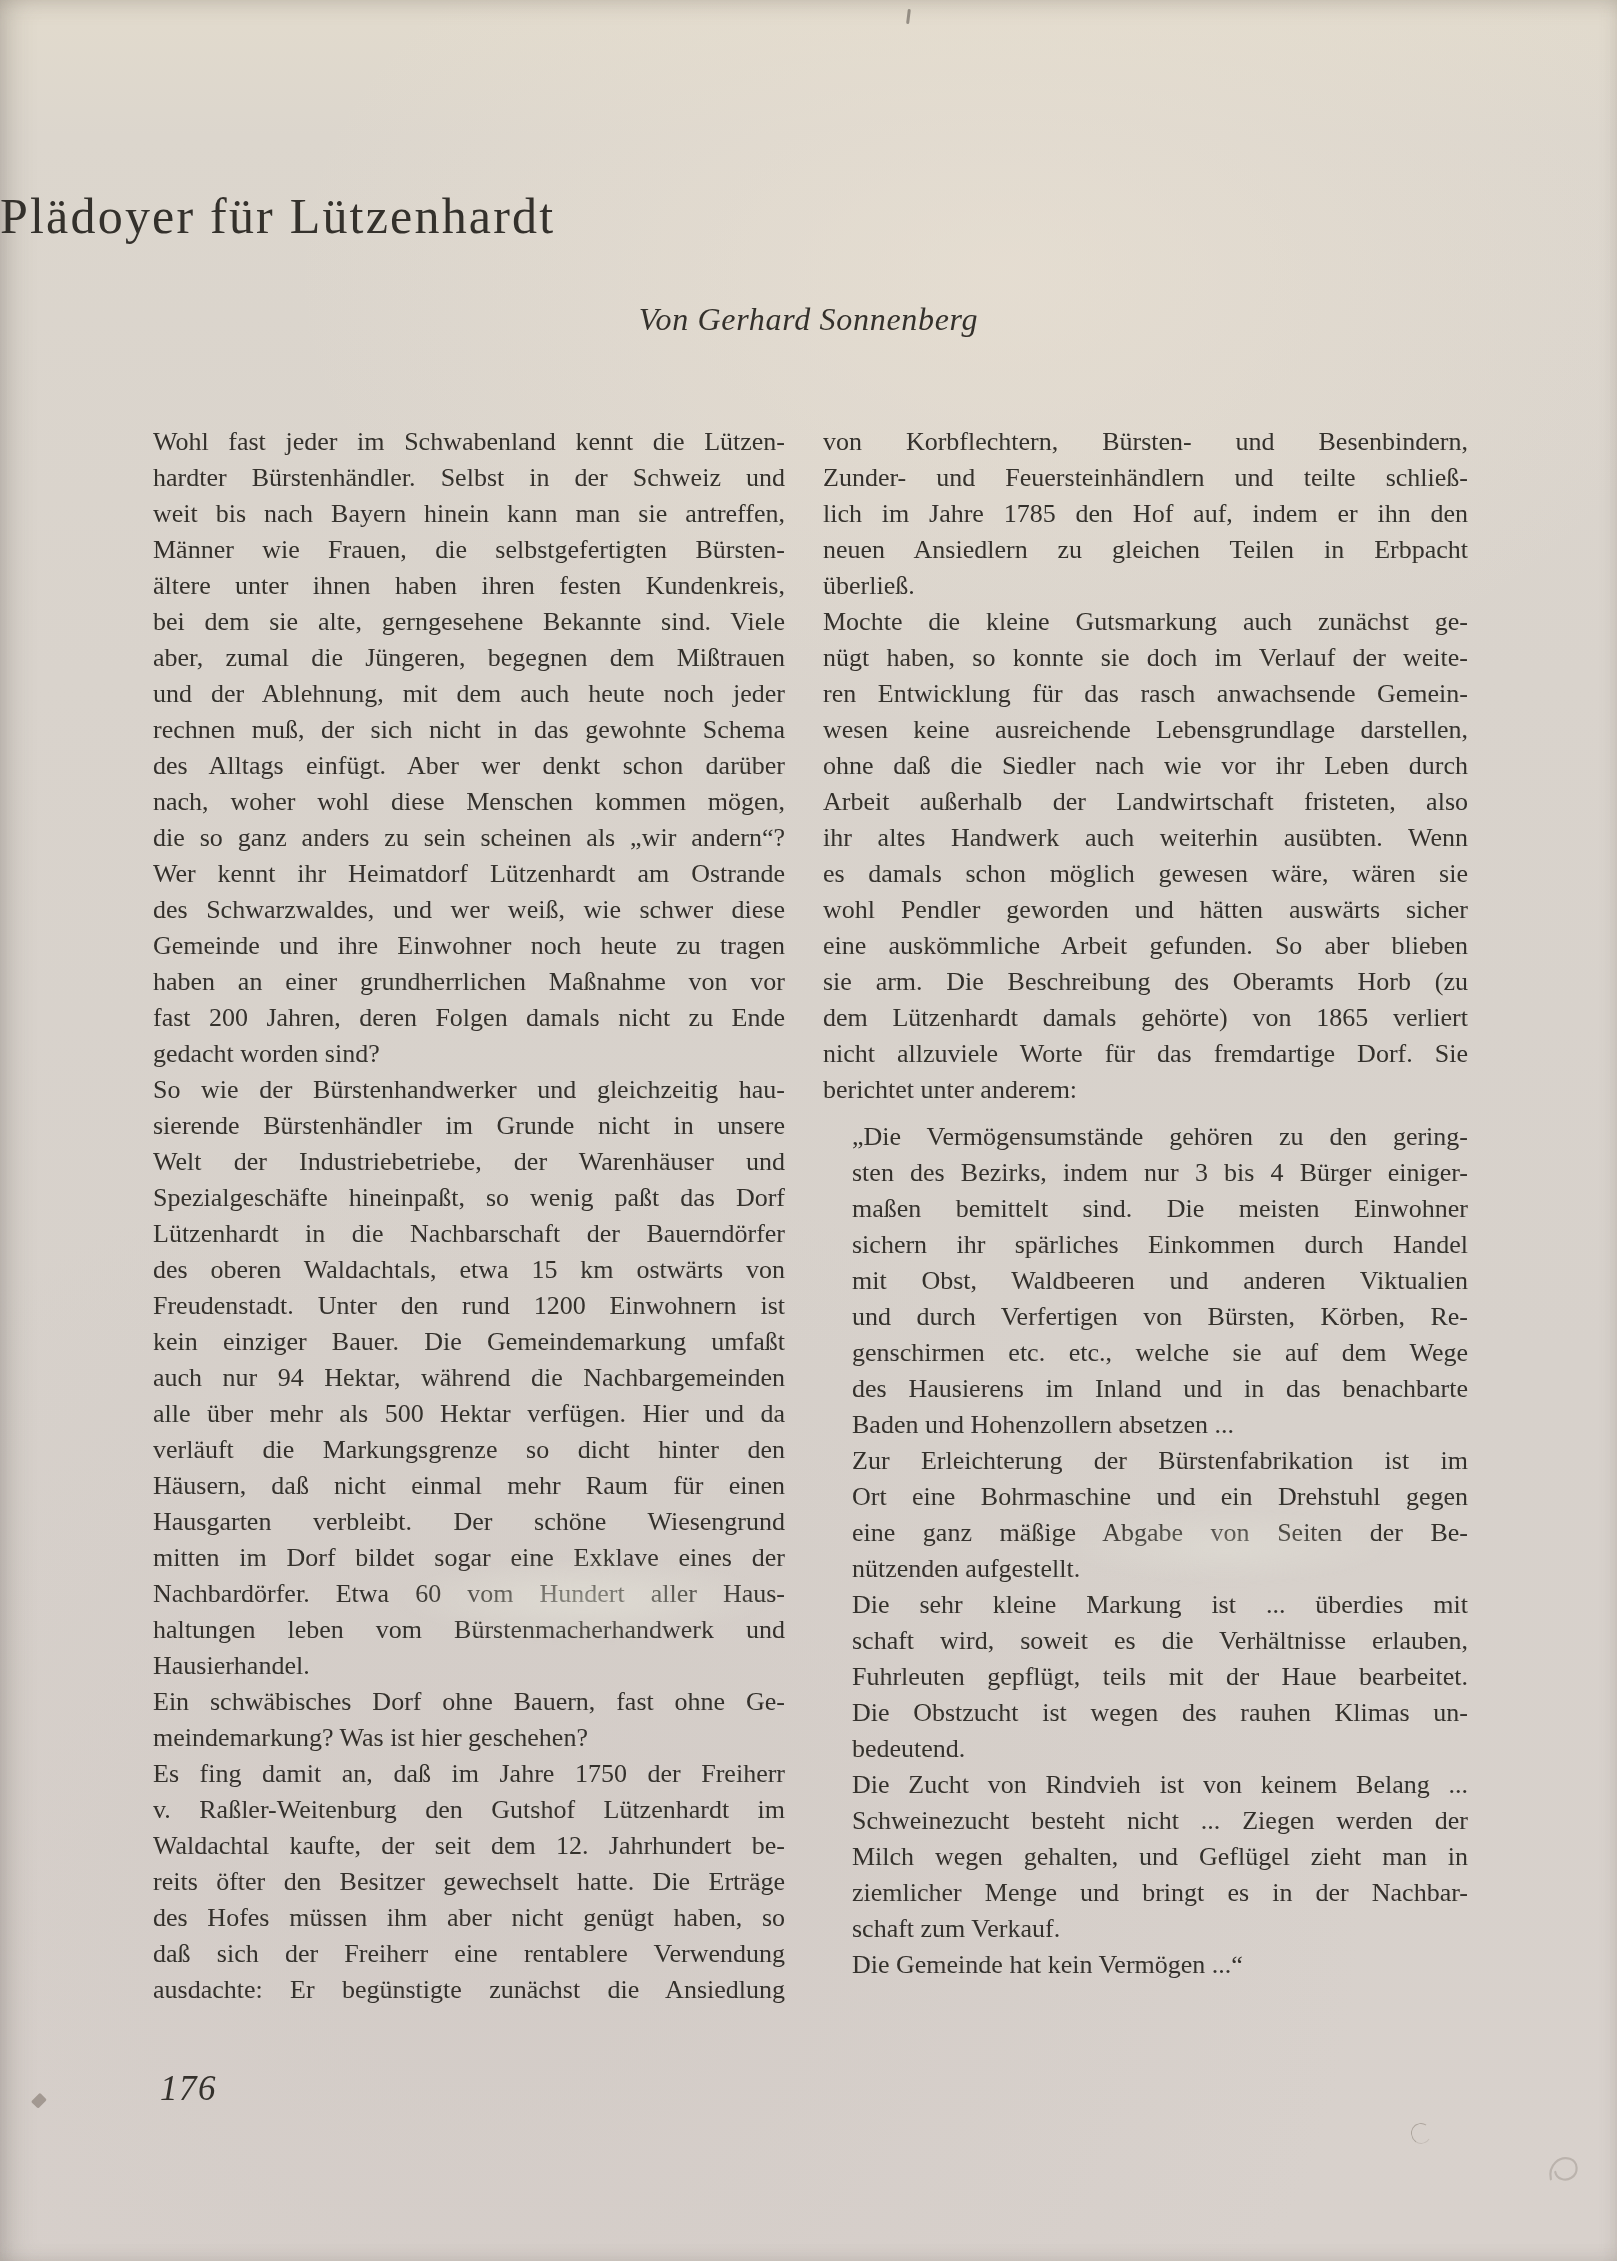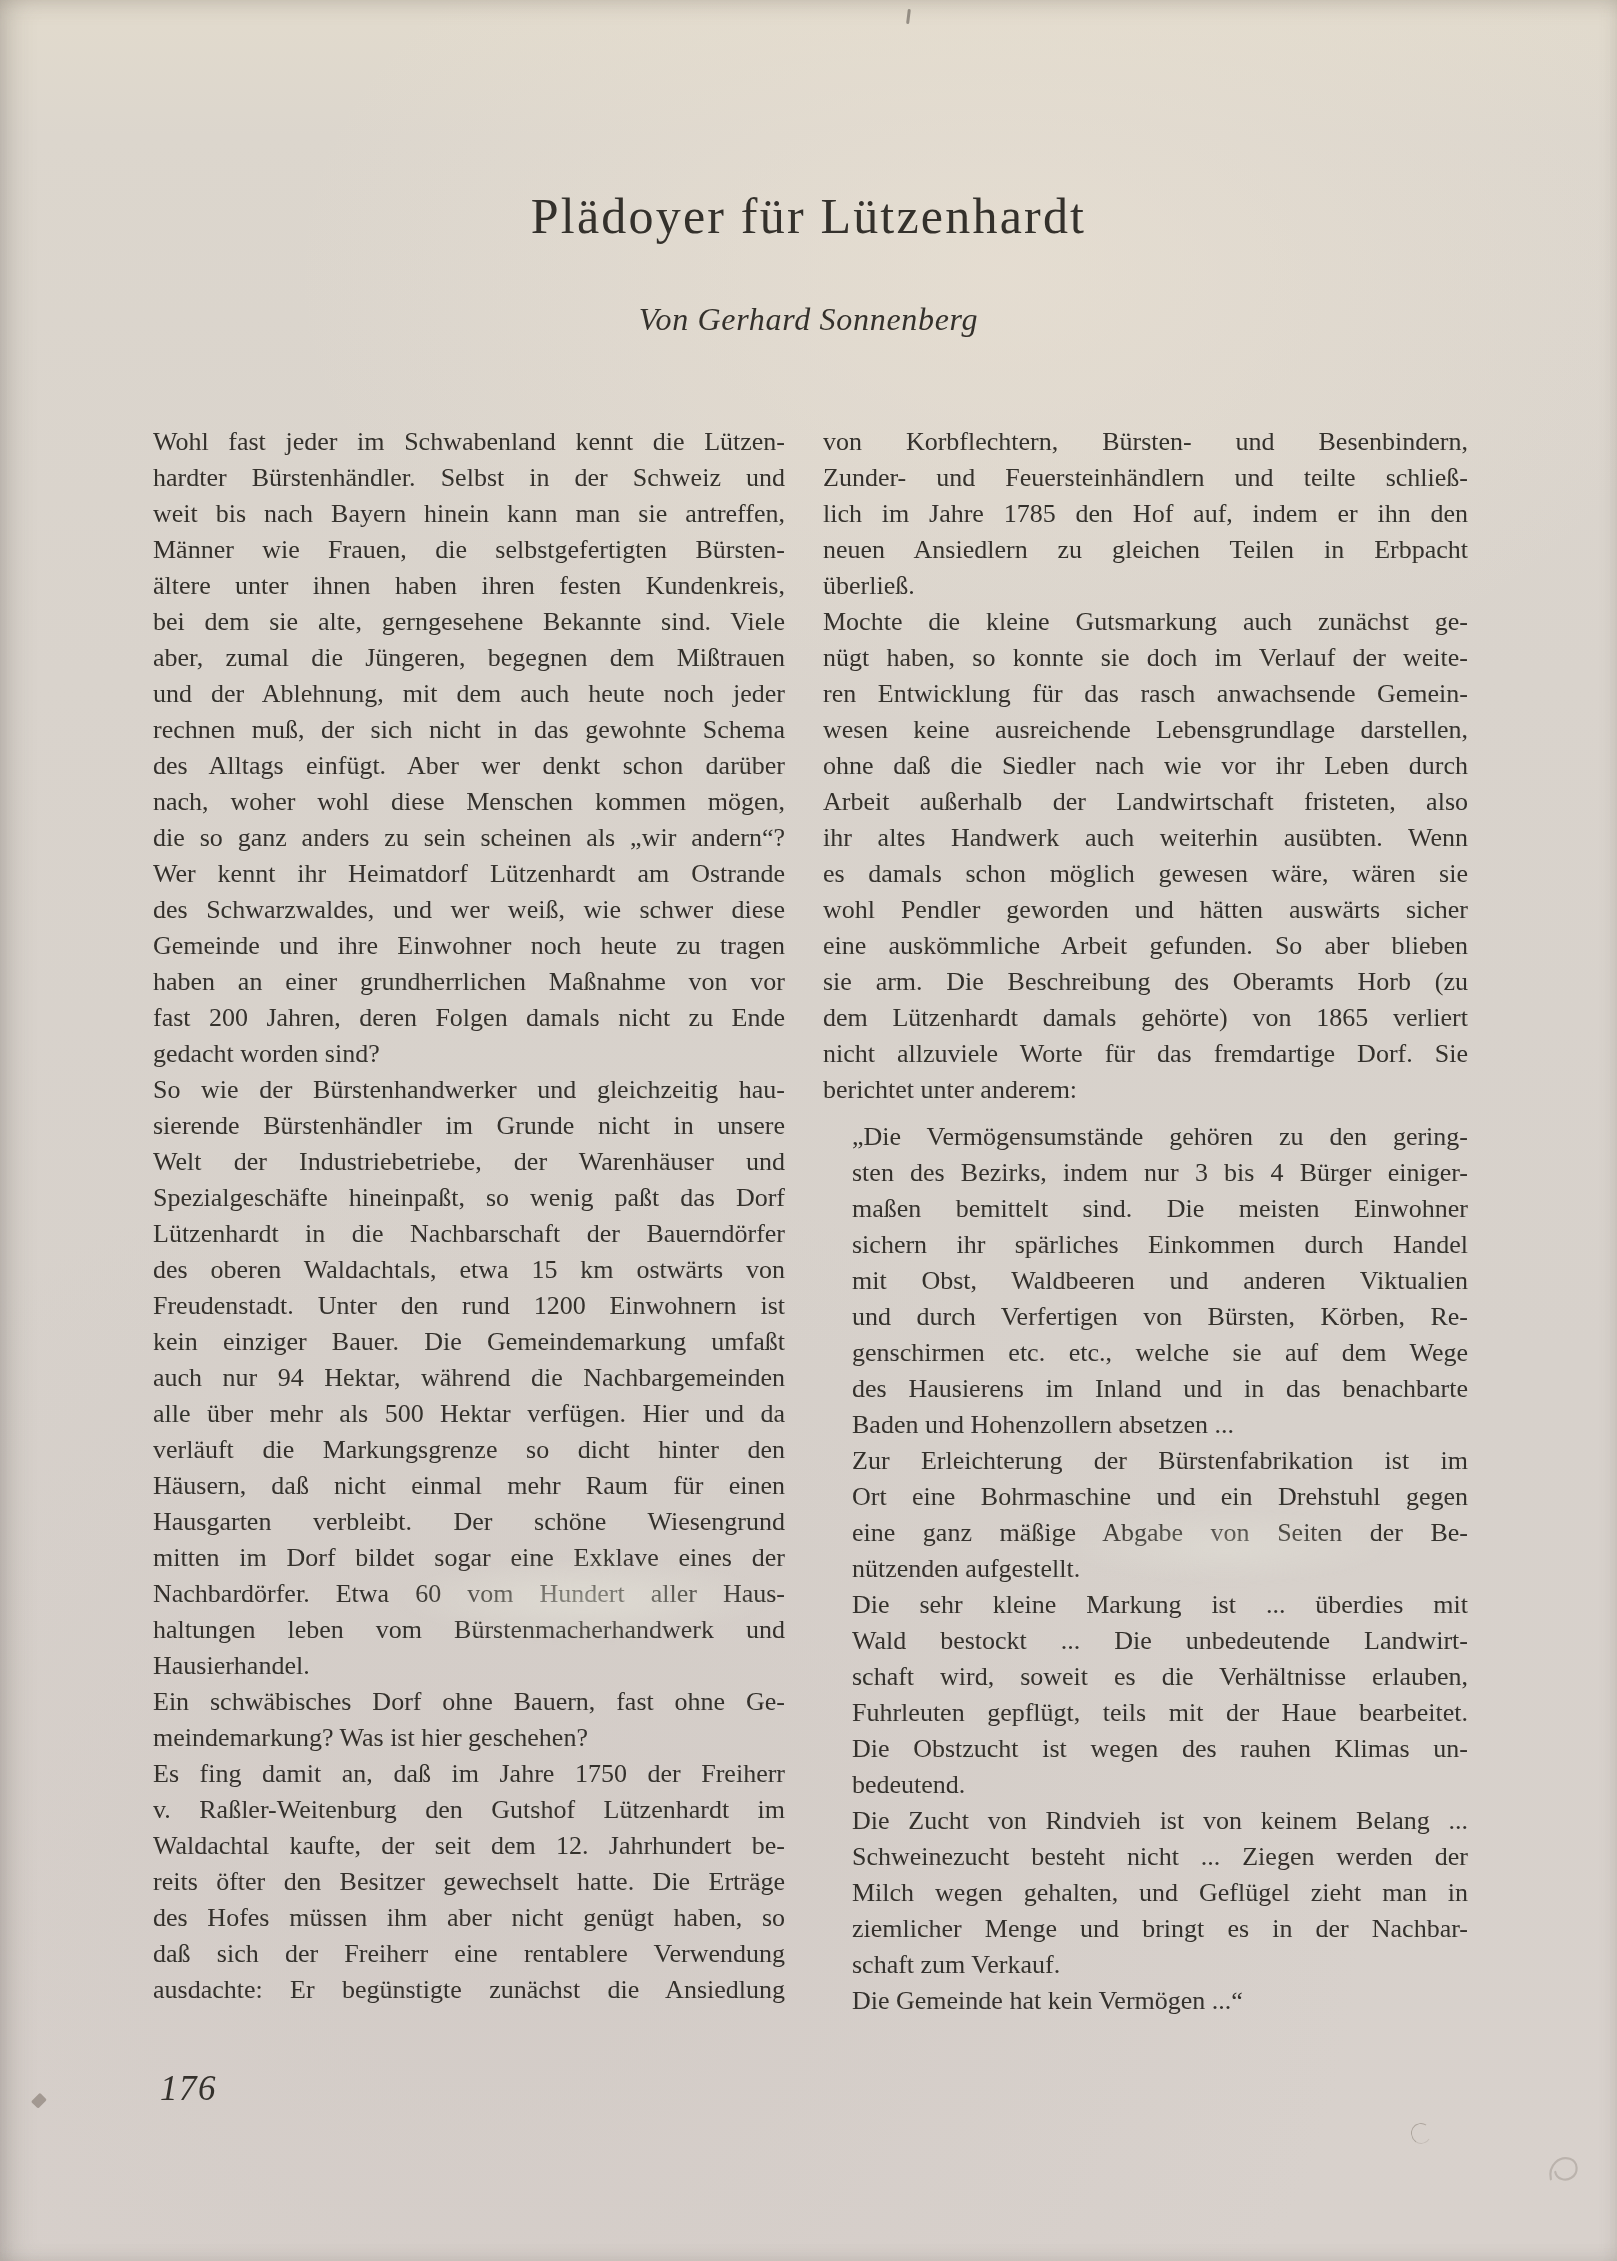--- a/index.html
+++ b/index.html
@@ -22,21 +22,20 @@
       inset 20.4px 0 29px -13px rgba(95,86,78,0.28),
       inset 0 13px 22px -10.2px rgba(120,110,100,0.22),
       inset -10.2px 0 19px -10.2px rgba(120,110,100,0.16),
       inset 0 -10.2px 19px -10.2px rgba(120,110,100,0.12);
   }
   .title {
     position: absolute;
     left: 0;
     top: 187px;
     width: 100%;
-    text-align: center;
     font-size: 50px;
     font-weight: normal;
     letter-spacing: 2.2px;
     margin: 0;
   }
   .byline {
     position: absolute;
     left: 0;
     top: 301px;
     width: 100%;
@@ -198,21 +197,20 @@
       <div class="line quote">mit Obst, Waldbeeren und anderen Viktualien</div>
       <div class="line quote">und durch Verfertigen von Bürsten, Körben, Re-</div>
       <div class="line quote">genschirmen etc. etc., welche sie auf dem Wege</div>
       <div class="line quote">des Hausierens im Inland und in das benachbarte</div>
       <div class="line end quote">Baden und Hohenzollern absetzen ...</div>
       <div class="line quote">Zur Erleichterung der Bürstenfabrikation ist im</div>
       <div class="line quote">Ort eine Bohrmaschine und ein Drehstuhl gegen</div>
       <div class="line quote">eine ganz mäßige Abgabe von Seiten der Be-</div>
       <div class="line end quote">nützenden aufgestellt.</div>
       <div class="line quote">Die sehr kleine Markung ist ... überdies mit</div>
-      <div class="line quote">Wald bestockt ... Die unbedeutende Landwirt-</div>
       <div class="line quote">schaft wird, soweit es die Verhältnisse erlauben,</div>
       <div class="line quote">Fuhrleuten gepflügt, teils mit der Haue bearbeitet.</div>
       <div class="line quote">Die Obstzucht ist wegen des rauhen Klimas un-</div>
       <div class="line end quote">bedeutend.</div>
       <div class="line quote">Die Zucht von Rindvieh ist von keinem Belang ...</div>
       <div class="line quote">Schweinezucht besteht nicht ... Ziegen werden der</div>
       <div class="line quote">Milch wegen gehalten, und Geflügel zieht man in</div>
       <div class="line quote">ziemlicher Menge und bringt es in der Nachbar-</div>
       <div class="line end quote">schaft zum Verkauf.</div>
       <div class="line end quote">Die Gemeinde hat kein Vermögen ...“</div>

